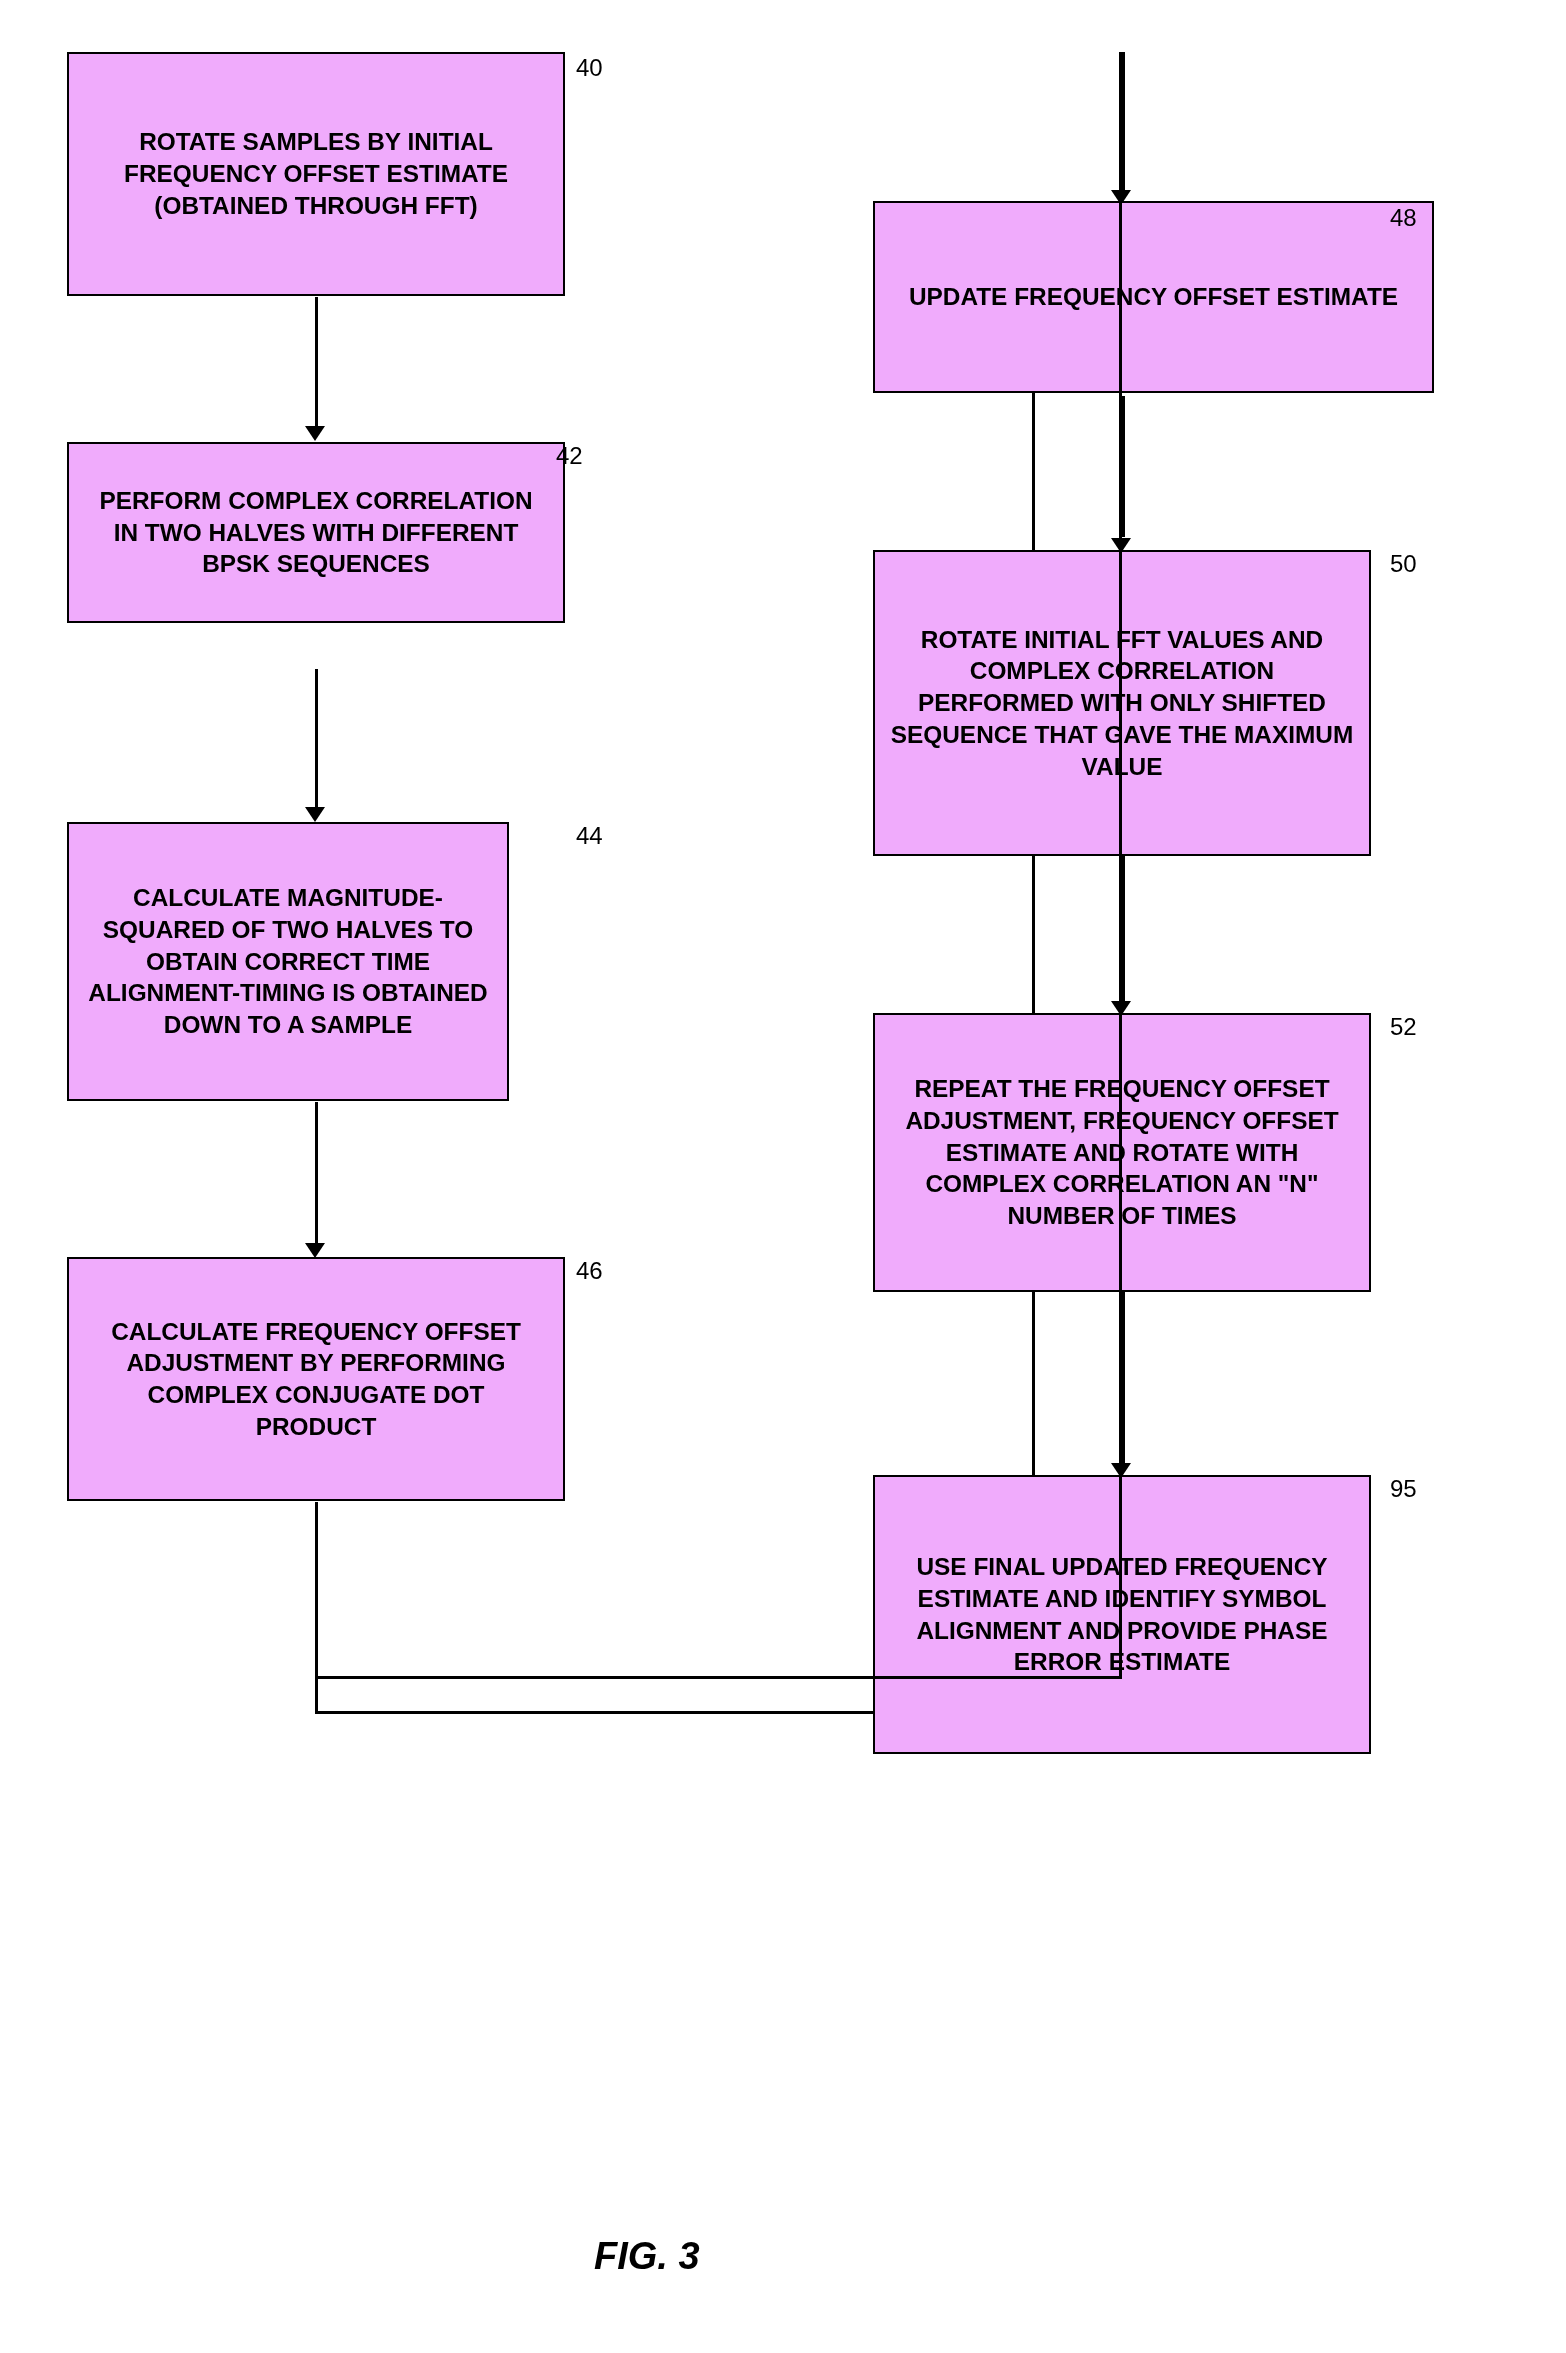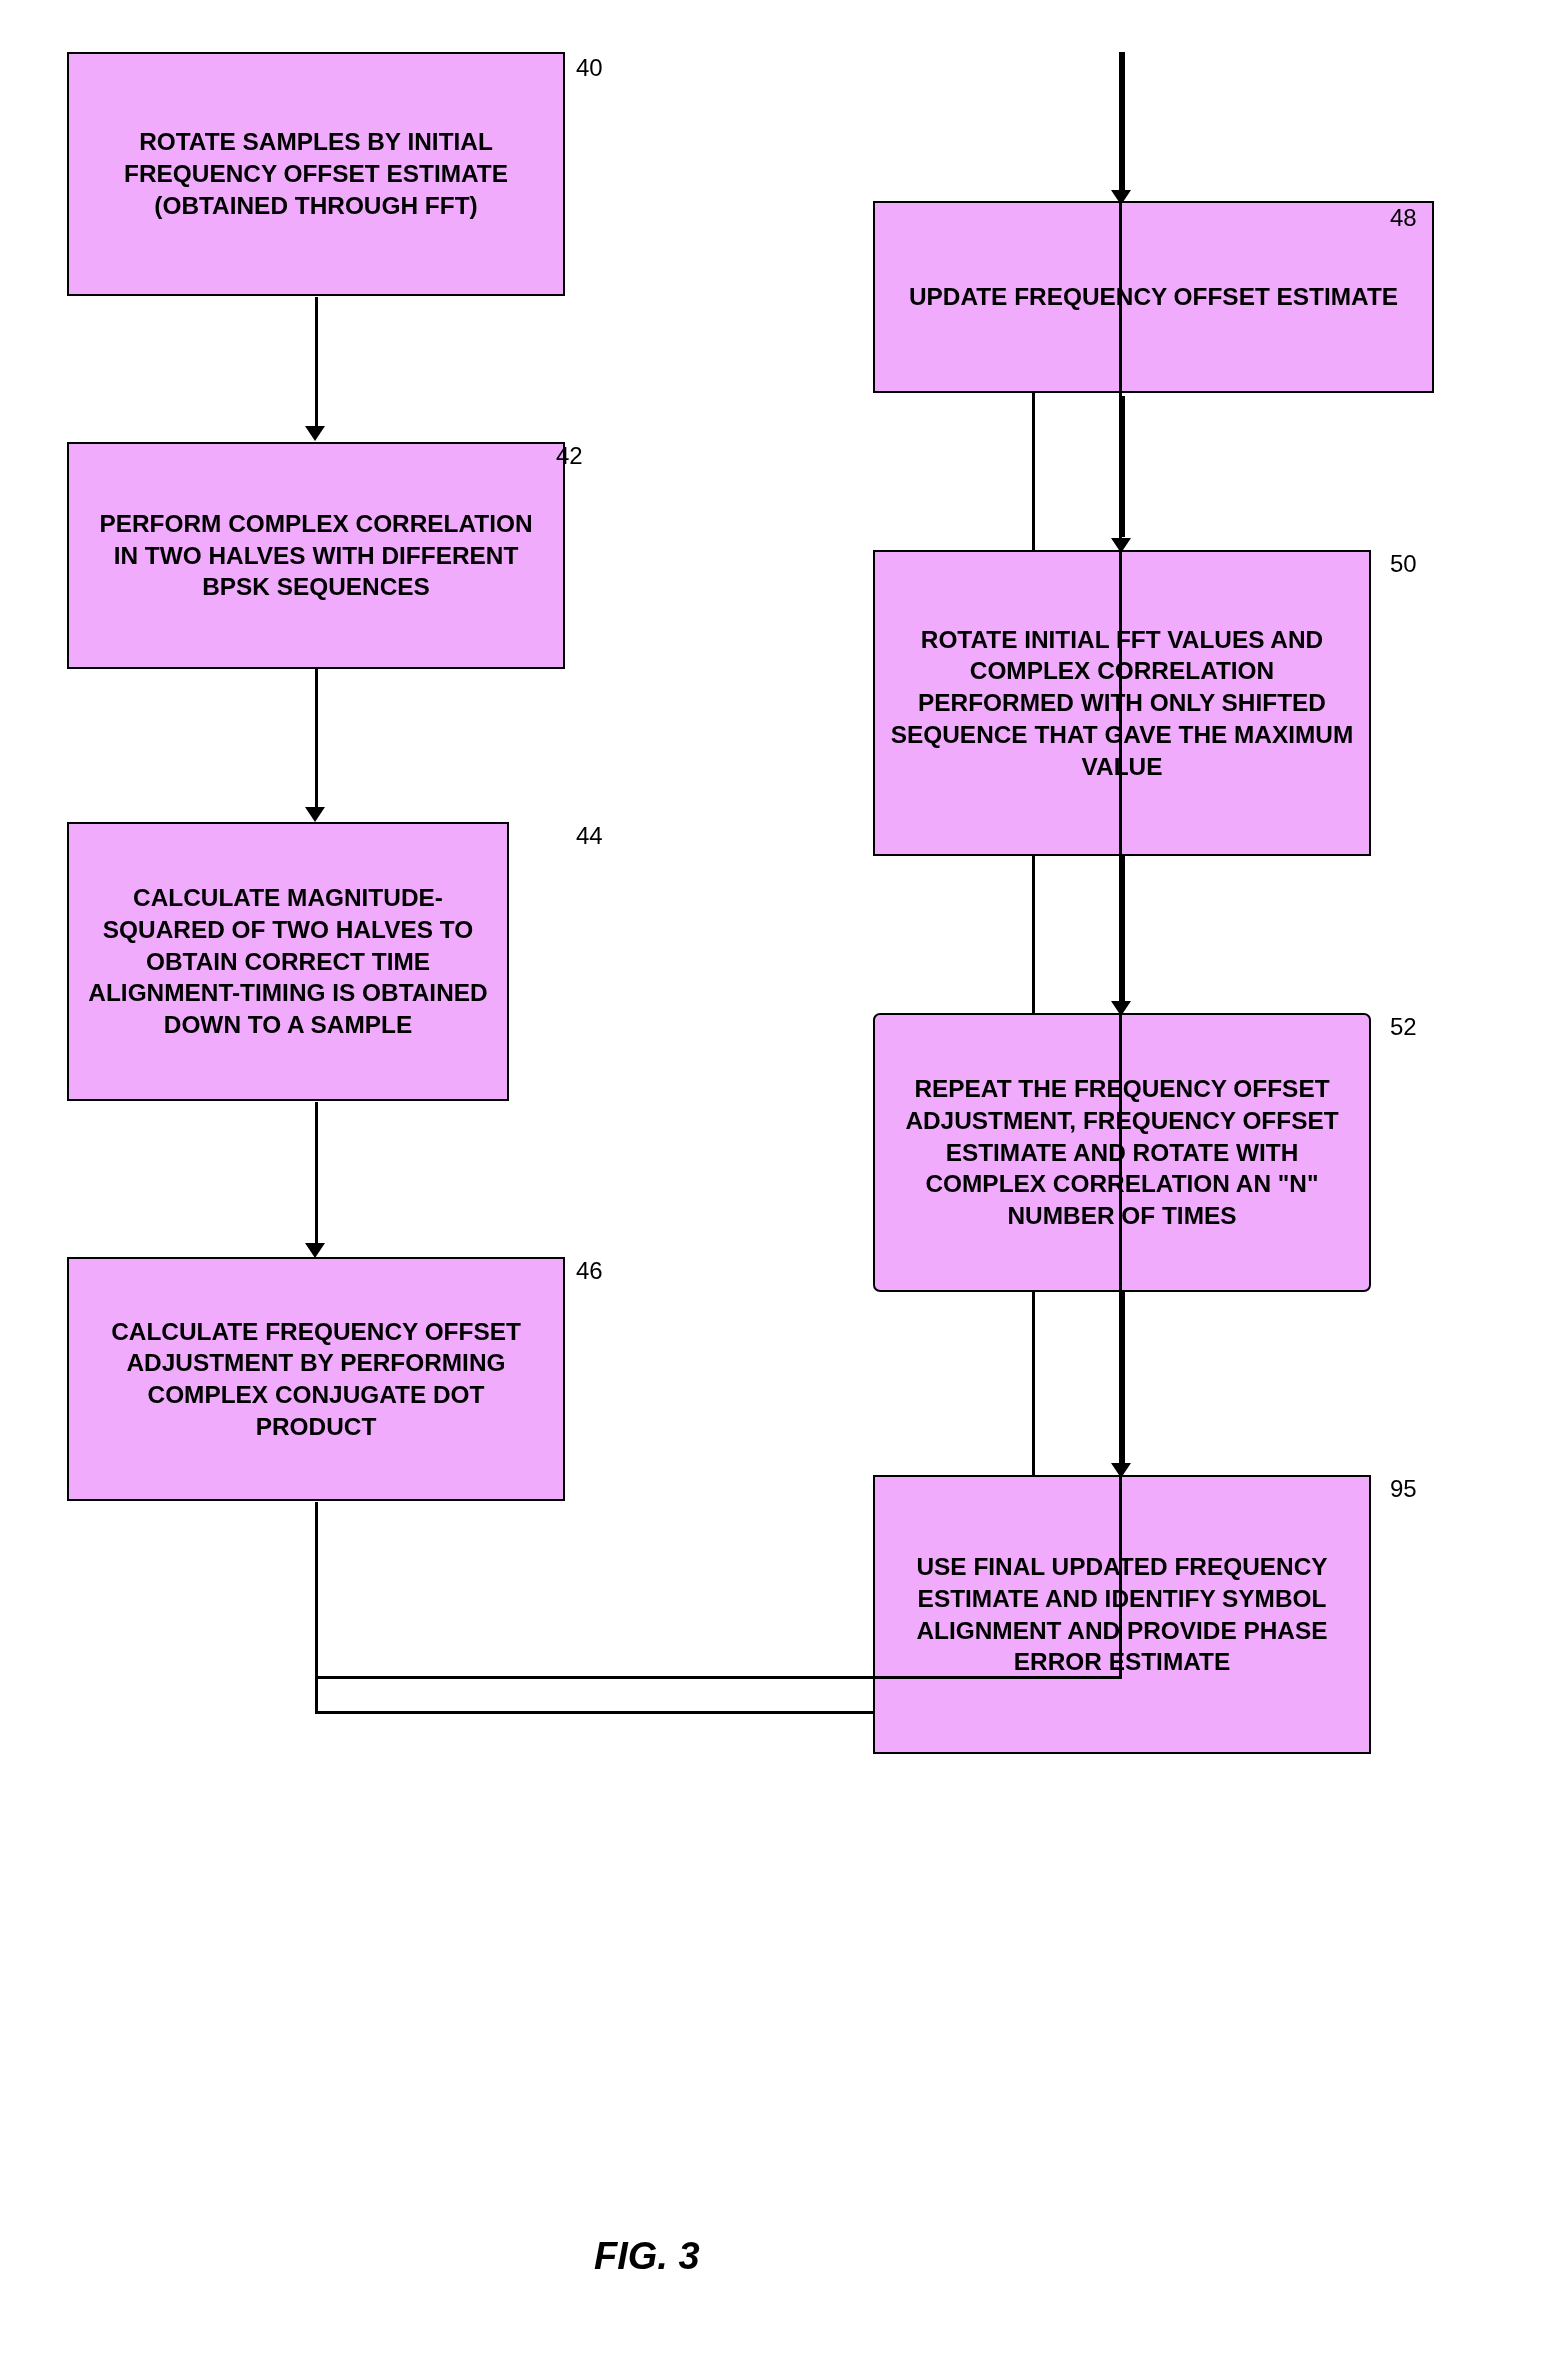--- a/index.html
+++ b/index.html
@@ -90,21 +90,21 @@
 
   <div class="flow-box" style="left:67px; top:52px; width:498px; height:244px;">
     <span>ROTATE SAMPLES BY INITIAL FREQUENCY OFFSET ESTIMATE (OBTAINED THROUGH FFT)</span>
   </div>
 
   <div class="label-num" style="left:576px; top:54px;">40</div>
 
   <div class="arrow-line arrow-down" style="left:315px; top:297px; height:129px;"></div>
   <div class="arrow-head-down" style="left:305px; top:426px;"></div>
 
-  <div class="flow-box" style="left:67px; top:442px; width:498px; height:227px;">
+  <div class="flow-box" style="left:67px; top:442px; width:498px; height:181px;">
     <span>PERFORM COMPLEX CORRELATION IN TWO HALVES WITH DIFFERENT BPSK SEQUENCES</span>
   </div>
 
   <div class="label-num" style="left:556px; top:442px;">42</div>
 
   <div class="arrow-line arrow-down" style="left:315px; top:669px; height:138px;"></div>
   <div class="arrow-head-down" style="left:305px; top:807px;"></div>
 
   <div class="flow-box" style="left:67px; top:822px; width:442px; height:279px;">
     <span>CALCULATE MAGNITUDE-SQUARED OF TWO HALVES TO OBTAIN CORRECT TIME ALIGNMENT-TIMING IS OBTAINED DOWN TO A SAMPLE</span>
@@ -141,21 +141,21 @@
 
   <div class="flow-box" style="left:873px; top:550px; width:498px; height:306px;">
     <span>ROTATE INITIAL FFT VALUES AND COMPLEX CORRELATION PERFORMED WITH ONLY SHIFTED SEQUENCE THAT GAVE THE MAXIMUM VALUE</span>
   </div>
 
   <div class="label-num" style="left:1390px; top:550px;">50</div>
 
   <div class="arrow-line arrow-down" style="left:1122px; top:856px; height:145px;"></div>
   <div class="arrow-head-down" style="left:1111px; top:1001px;"></div>
 
-  <div class="flow-box" style="left:873px; top:1013px; width:498px; height:279px;border-radius:7px;">
+  <div class="flow-box" style="left:873px; top:1013px; width:498px; height:279px;">
     <span>REPEAT THE FREQUENCY OFFSET ADJUSTMENT, FREQUENCY OFFSET ESTIMATE AND ROTATE WITH COMPLEX CORRELATION AN "N" NUMBER OF TIMES</span>
   </div>
 
   <div class="label-num" style="left:1390px; top:1013px;">52</div>
 
   <div class="arrow-line arrow-down" style="left:1122px; top:1292px; height:171px;"></div>
   <div class="arrow-head-down" style="left:1111px; top:1463px;"></div>
 
   <div class="flow-box" style="left:873px; top:1475px; width:498px; height:279px;">
     <span>USE FINAL UPDATED FREQUENCY ESTIMATE AND IDENTIFY SYMBOL ALIGNMENT AND PROVIDE PHASE ERROR ESTIMATE</span>

